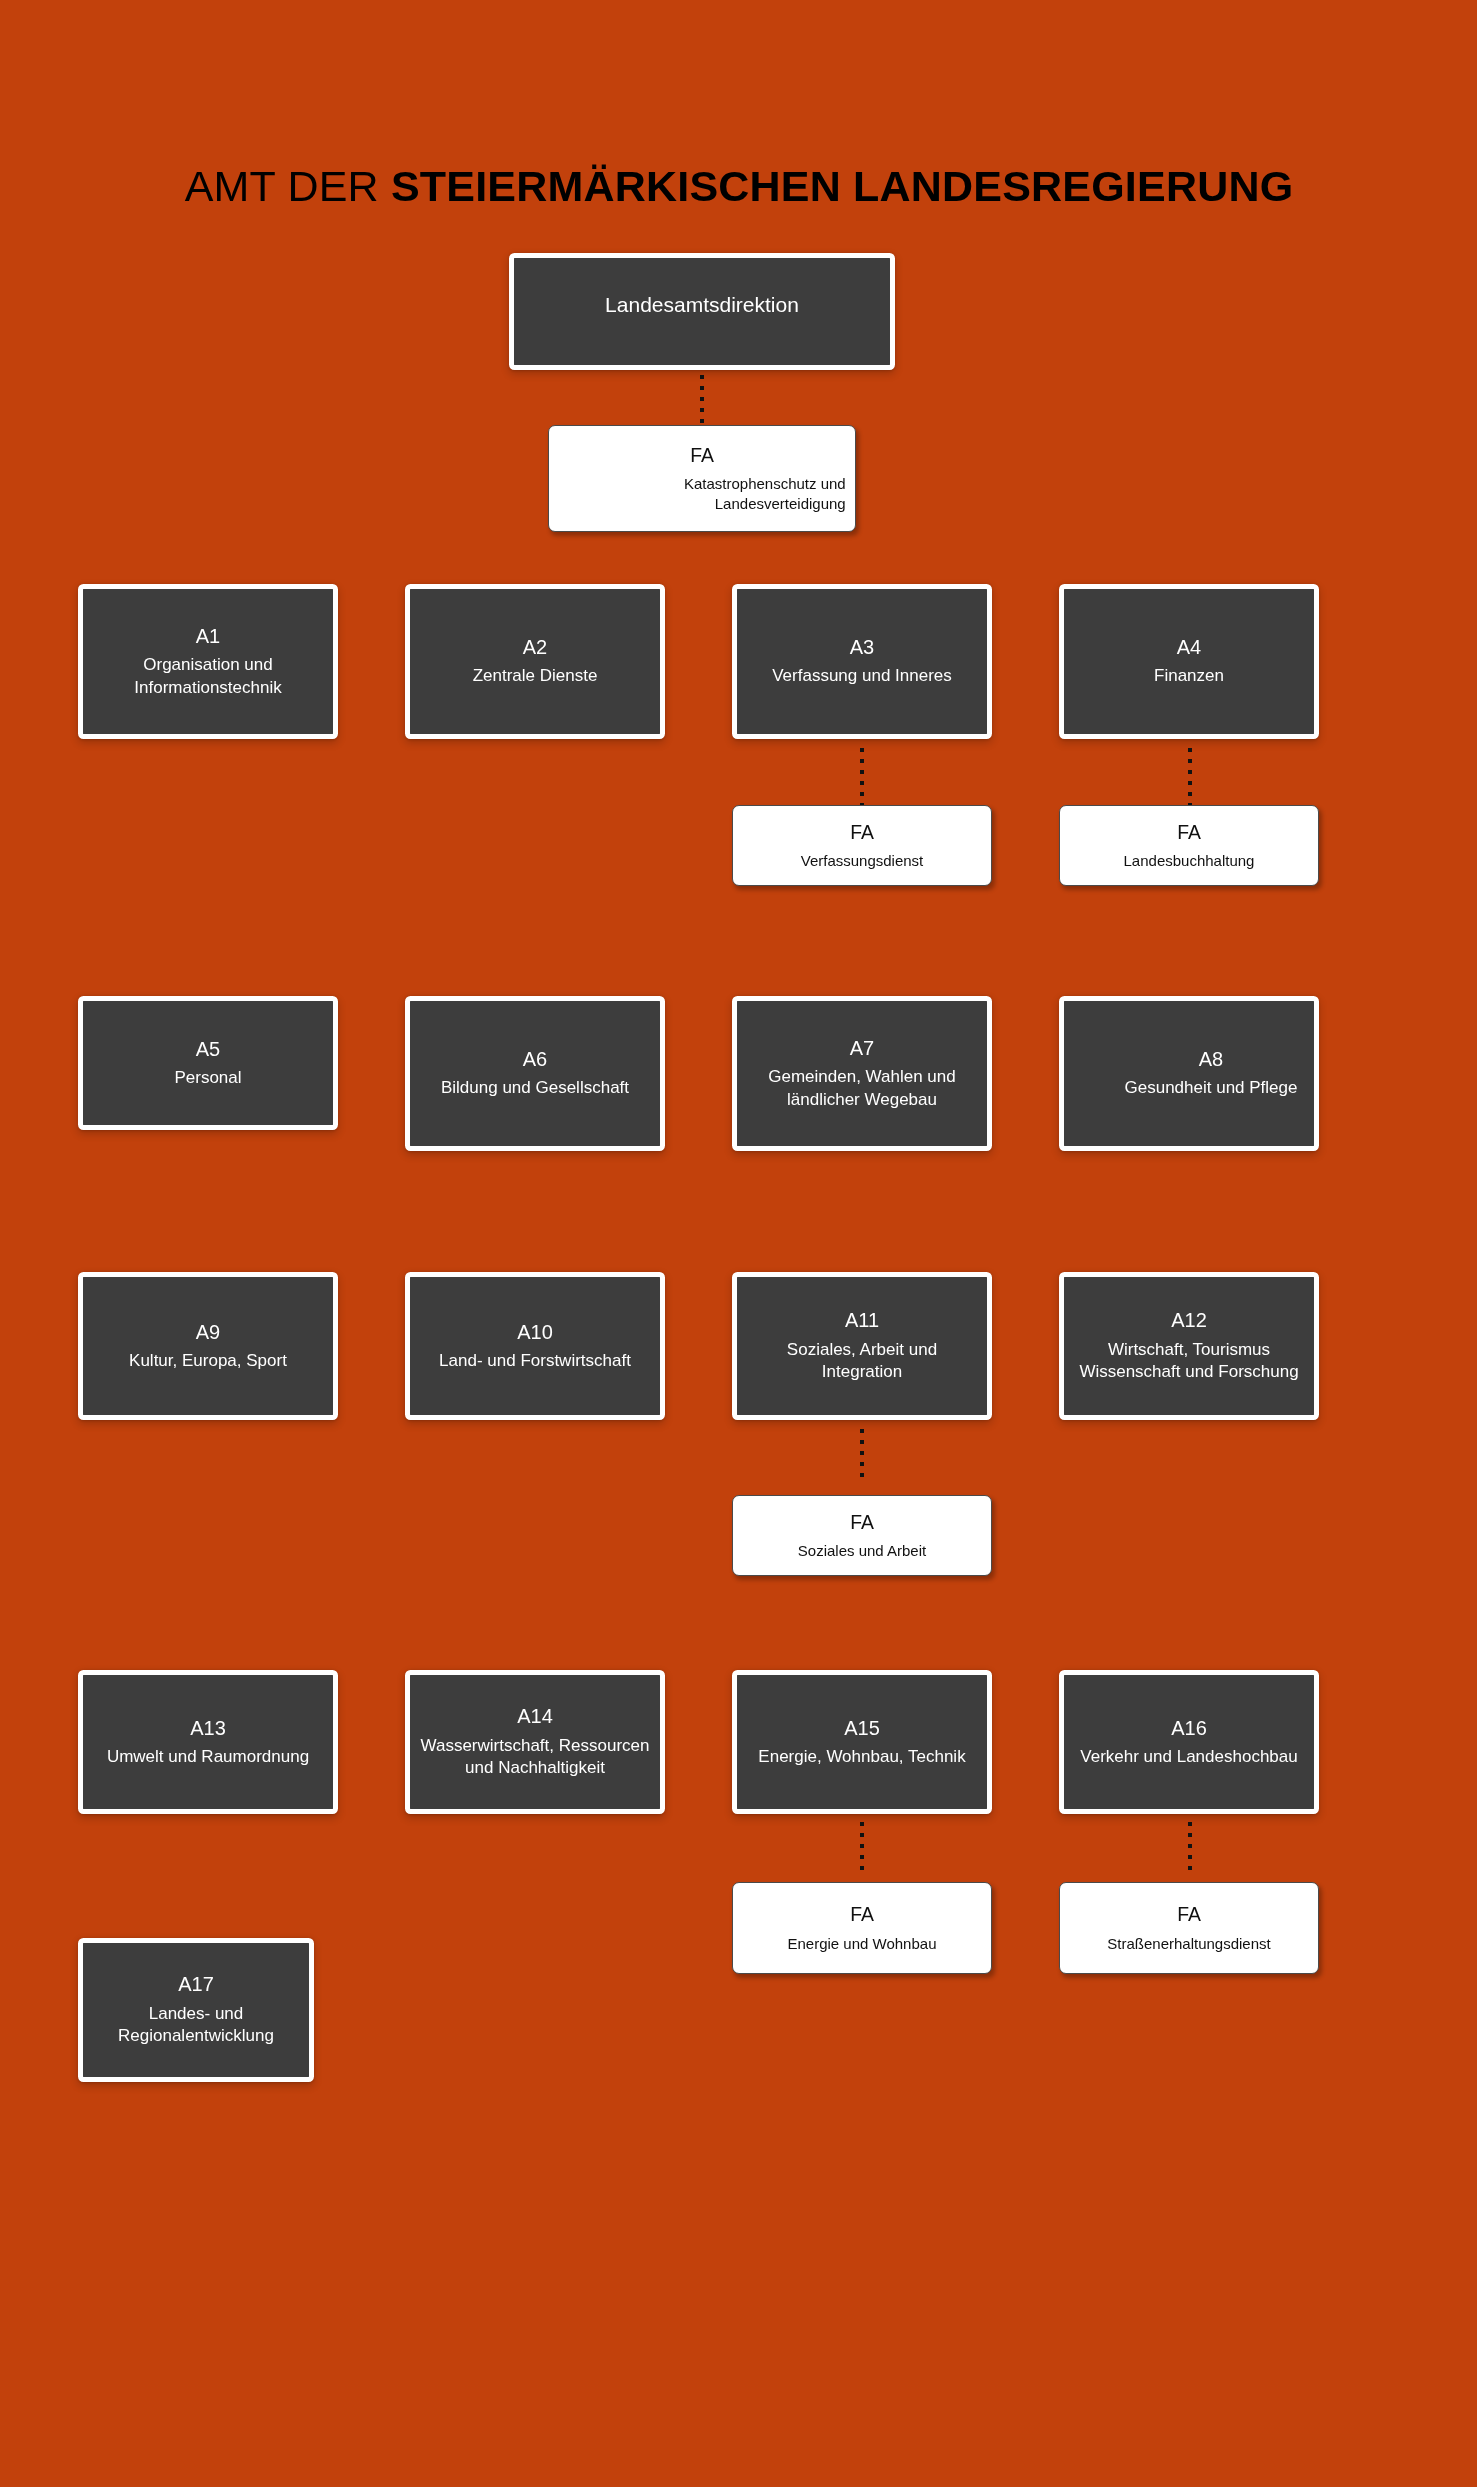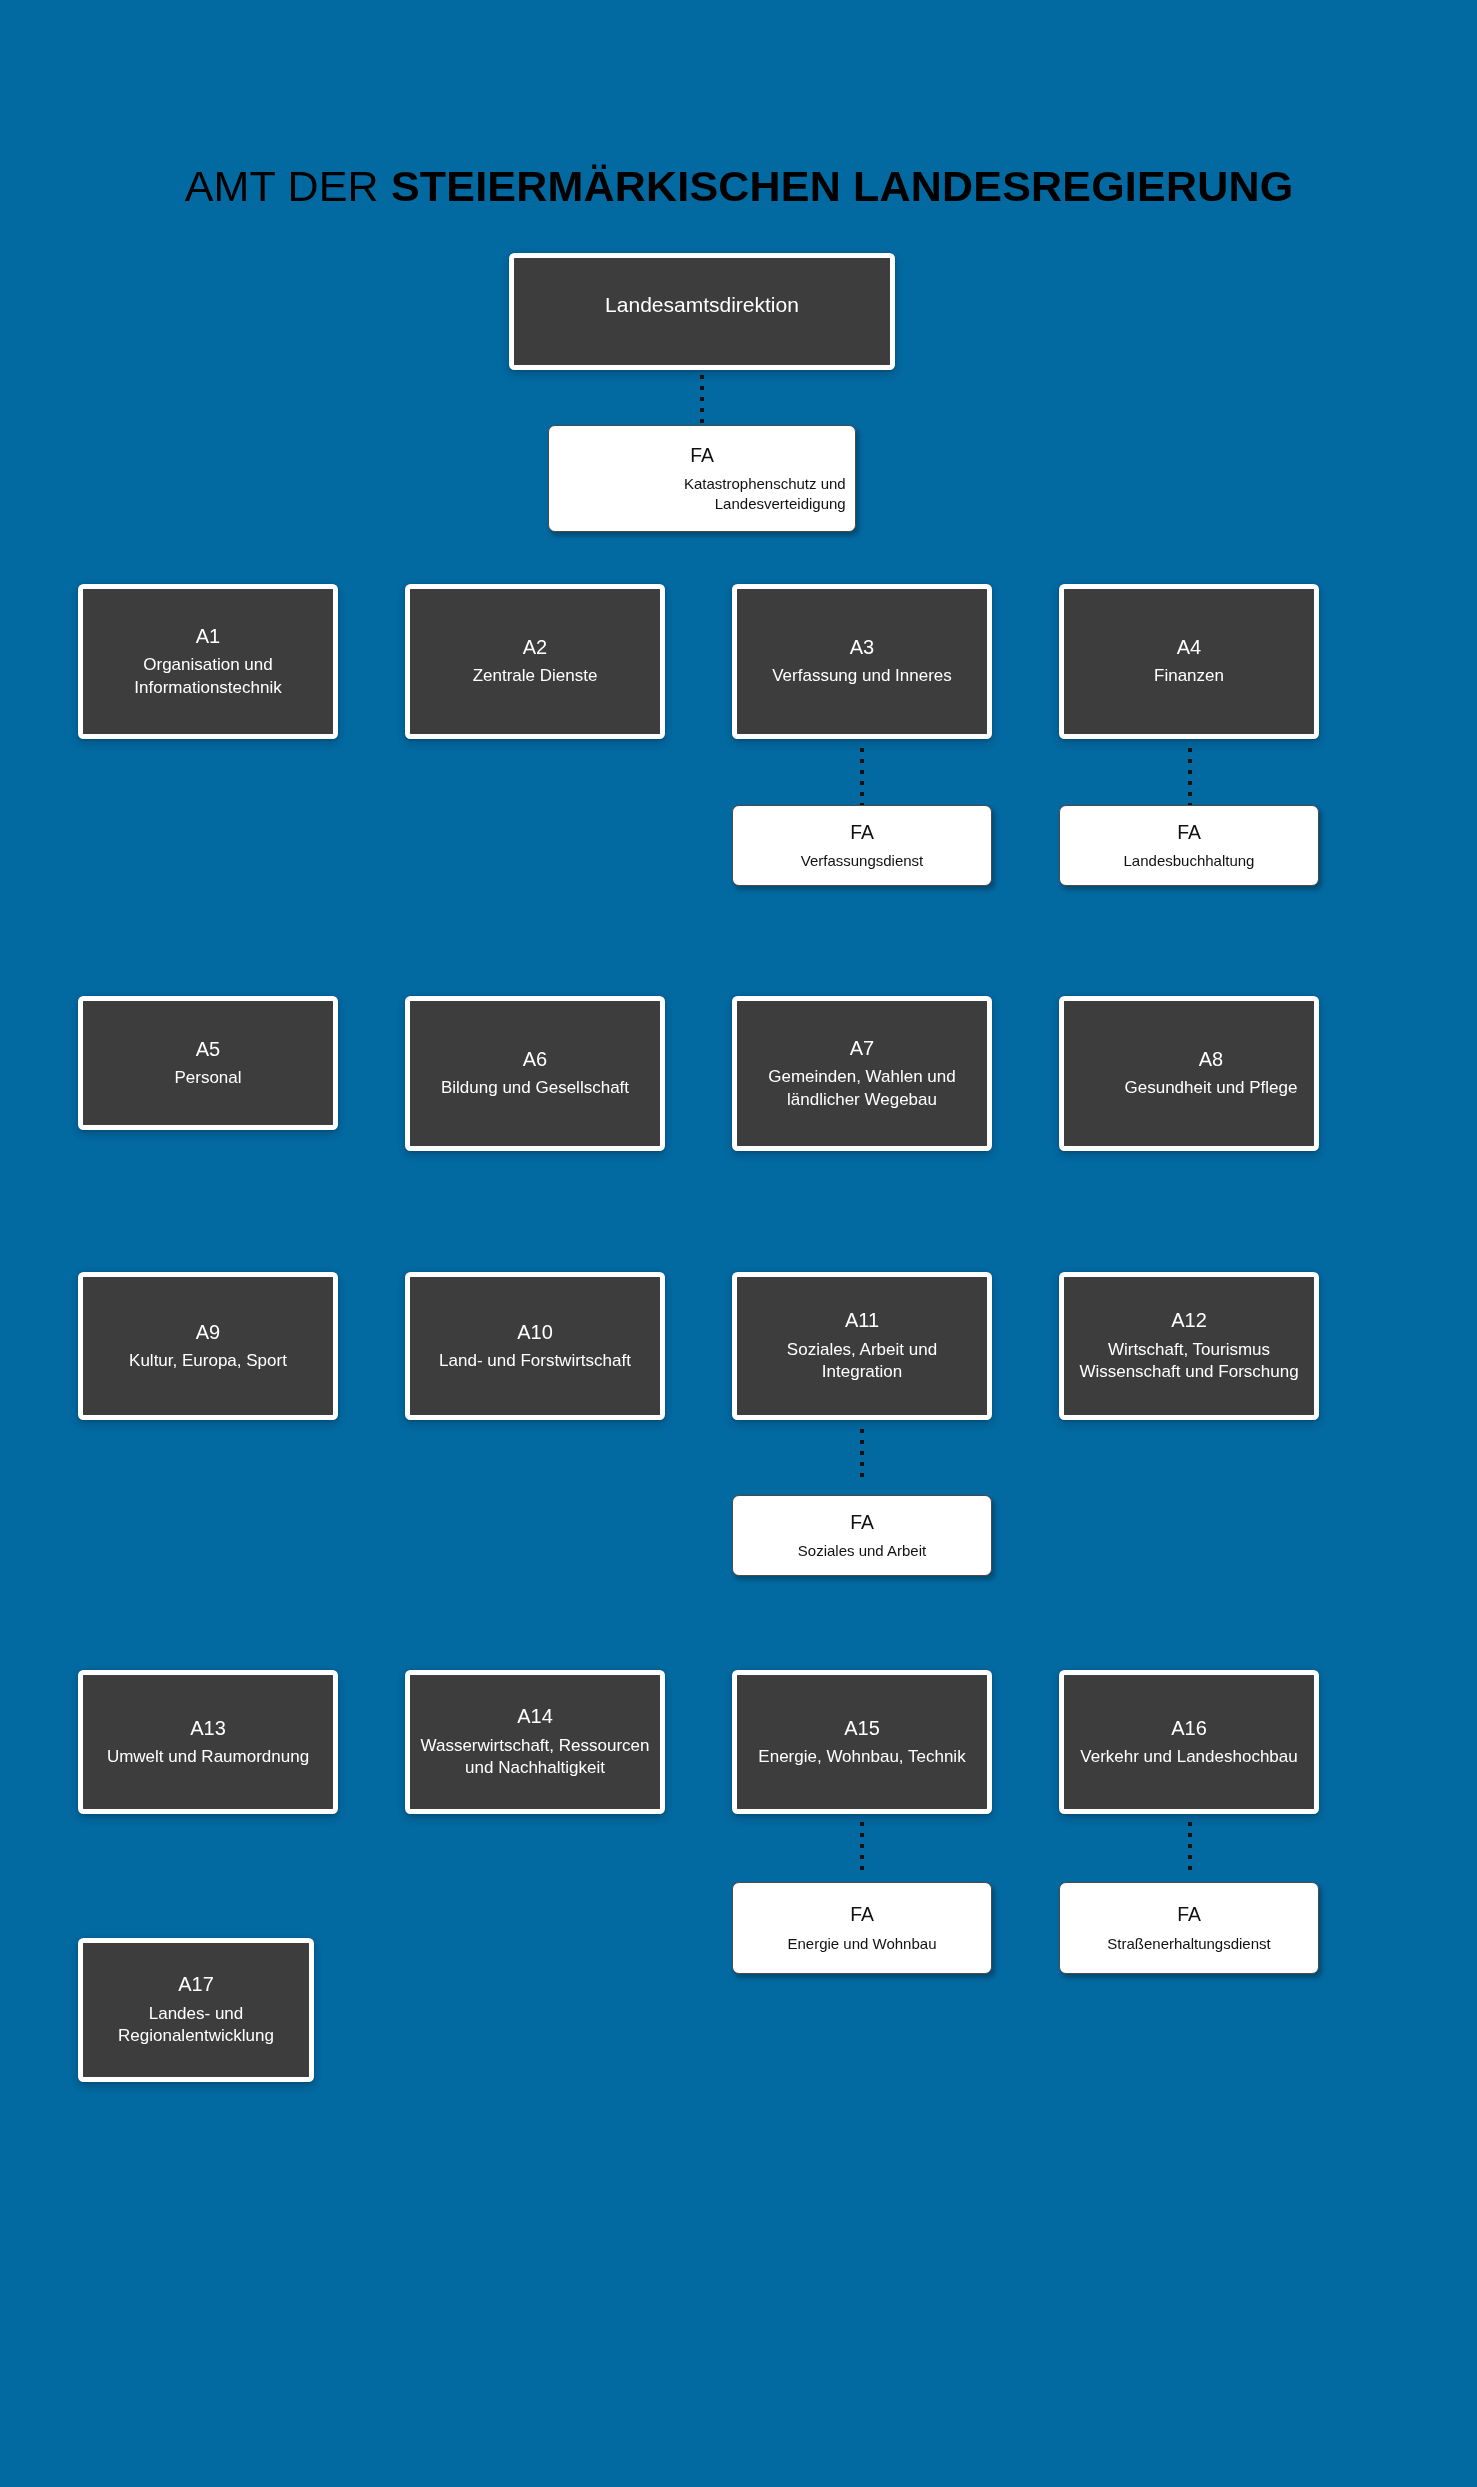--- a/index.html
+++ b/index.html
@@ -8,21 +8,21 @@
     background: #ffffff;
   }
   body {
     font-family: "Liberation Sans", sans-serif;
     -webkit-font-smoothing: antialiased;
   }
   #page {
     position: relative;
     width: 1478px;
     height: 2487px;
-    background: #0369a1;
+    background: #c2410c;
     overflow: hidden;
   }
 
   
   #chart-title {
     position: absolute;
     left: 0;
     top: 134px;
     width: 1478px;
     text-align: center;

